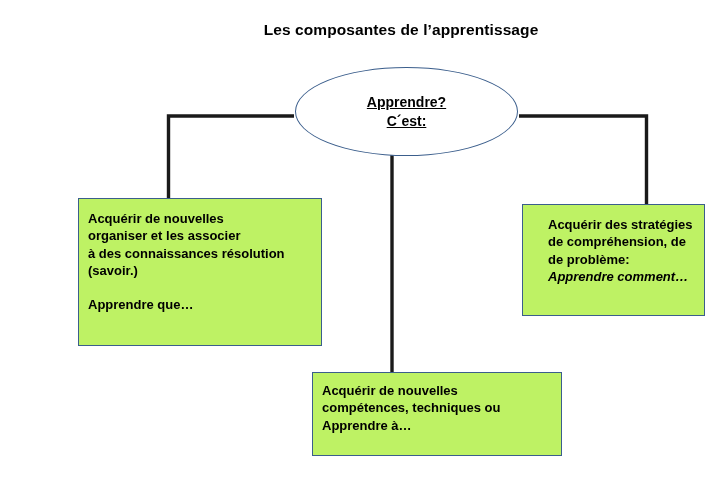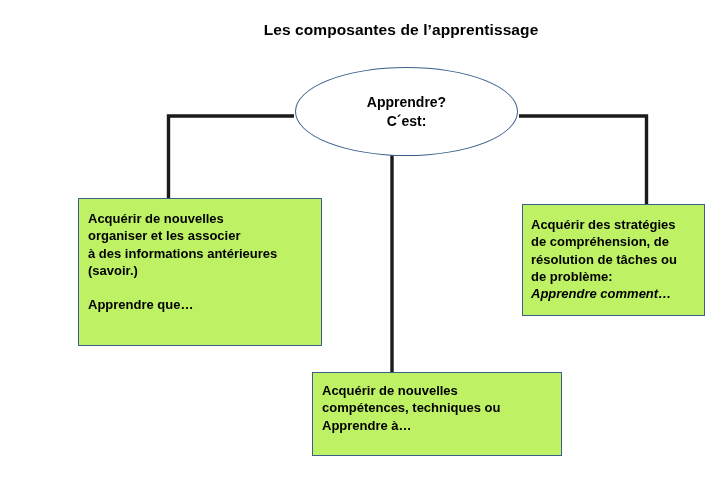--- a/index.html
+++ b/index.html
@@ -52,20 +52,21 @@
     flex-direction: column;
     align-items: center;
     justify-content: center;
     z-index: 3;
   }
   .ellipse .line {
     font-size: 14px;
     font-weight: bold;
     color: #000000;
     line-height: 1.32;
+    text-decoration: underline;
   }
 
   .box {
     position: absolute;
     border: 1.6px solid #3B5E8C;
     background: #bef264;
     box-sizing: border-box;
     z-index: 2;
     font-size: 13px;
     font-weight: bold;
@@ -78,21 +79,21 @@
     top: 198px;
     width: 244px;
     height: 148px;
     padding: 11px 8px 0 9px;
   }
   #box-right {
     left: 482px;
     top: 204px;
     width: 183px;
     height: 112px;
-    padding: 11px 8px 0 8px;
+    padding: 11px 8px 0 25px;
   }
   #box-bottom {
     left: 272px;
     top: 372px;
     width: 250px;
     height: 84px;
     padding: 9px 9px 0 9px;
   }
 
   .box p {
@@ -125,30 +126,29 @@
   <div class="title">Les composantes de l’apprentissage</div>
 
   <div class="ellipse">
     <span class="line">Apprendre?</span>
     <span class="line">C´est:</span>
   </div>
 
   <div class="box" id="box-left">
     <p>Acquérir de nouvelles</p>
     <p>organiser et les associer</p>
-    <p> à des informations antérieures</p>
+    <p> à des connaissances résolution</p>
     <p>(savoir.)</p>
     <div class="spacer"></div>
     <p>Apprendre que…</p>
   </div>
 
   <div class="box" id="box-right">
     <p>Acquérir des stratégies</p>
     <p>de compréhension, de</p>
-    <p>résolution de tâches ou</p>
     <p>de problème:</p>
     <p class="emph-italic">Apprendre comment…</p>
   </div>
 
   <div class="box" id="box-bottom">
     <p>Acquérir de nouvelles</p>
     <p>compétences, techniques ou</p>
     <p class="right-align">Apprendre à…</p>
   </div>
 

